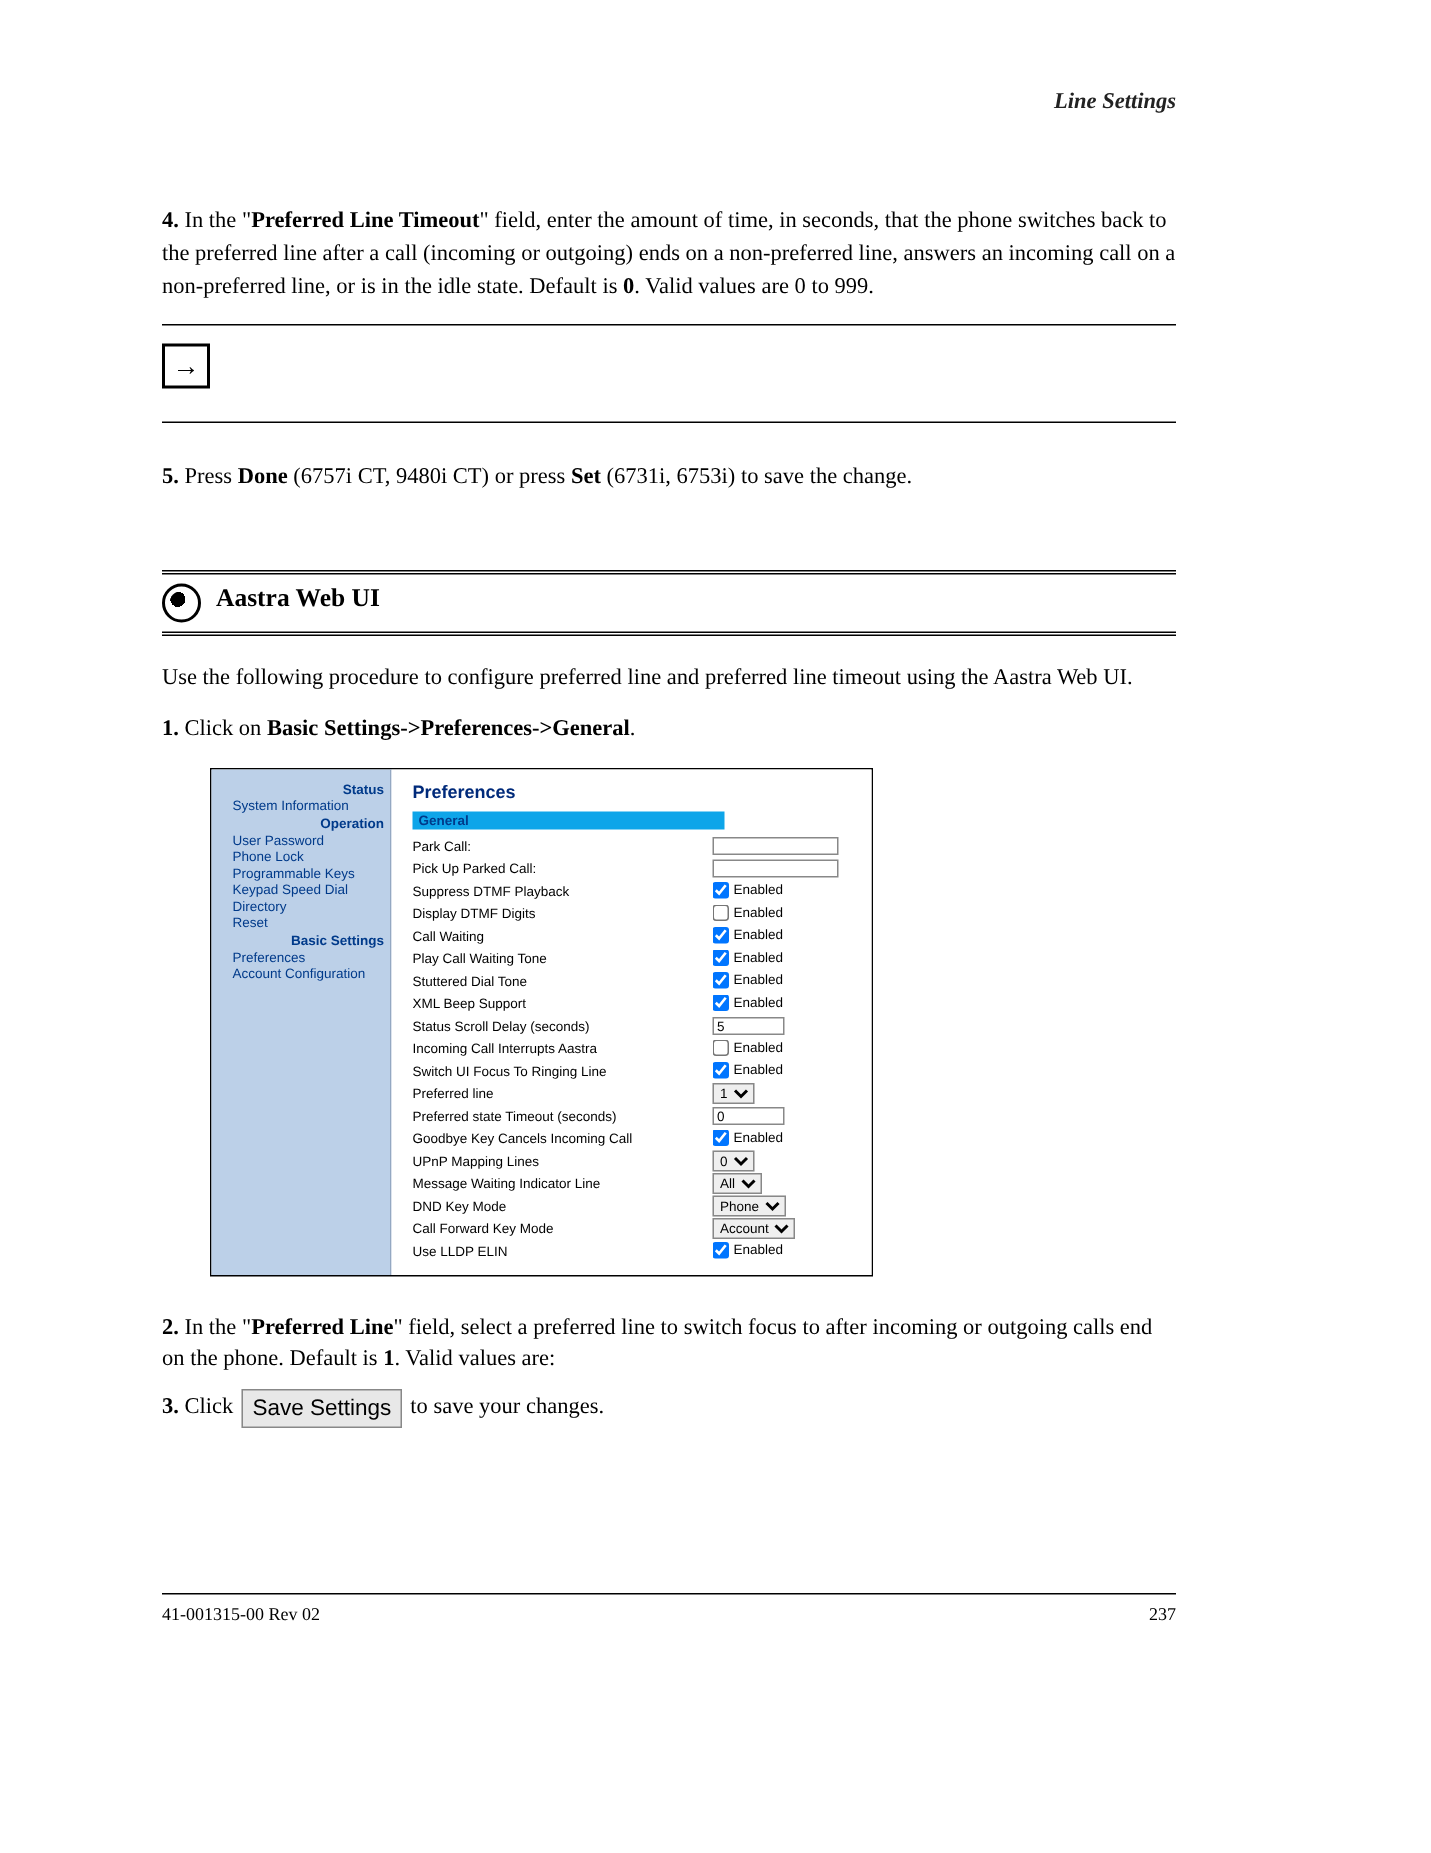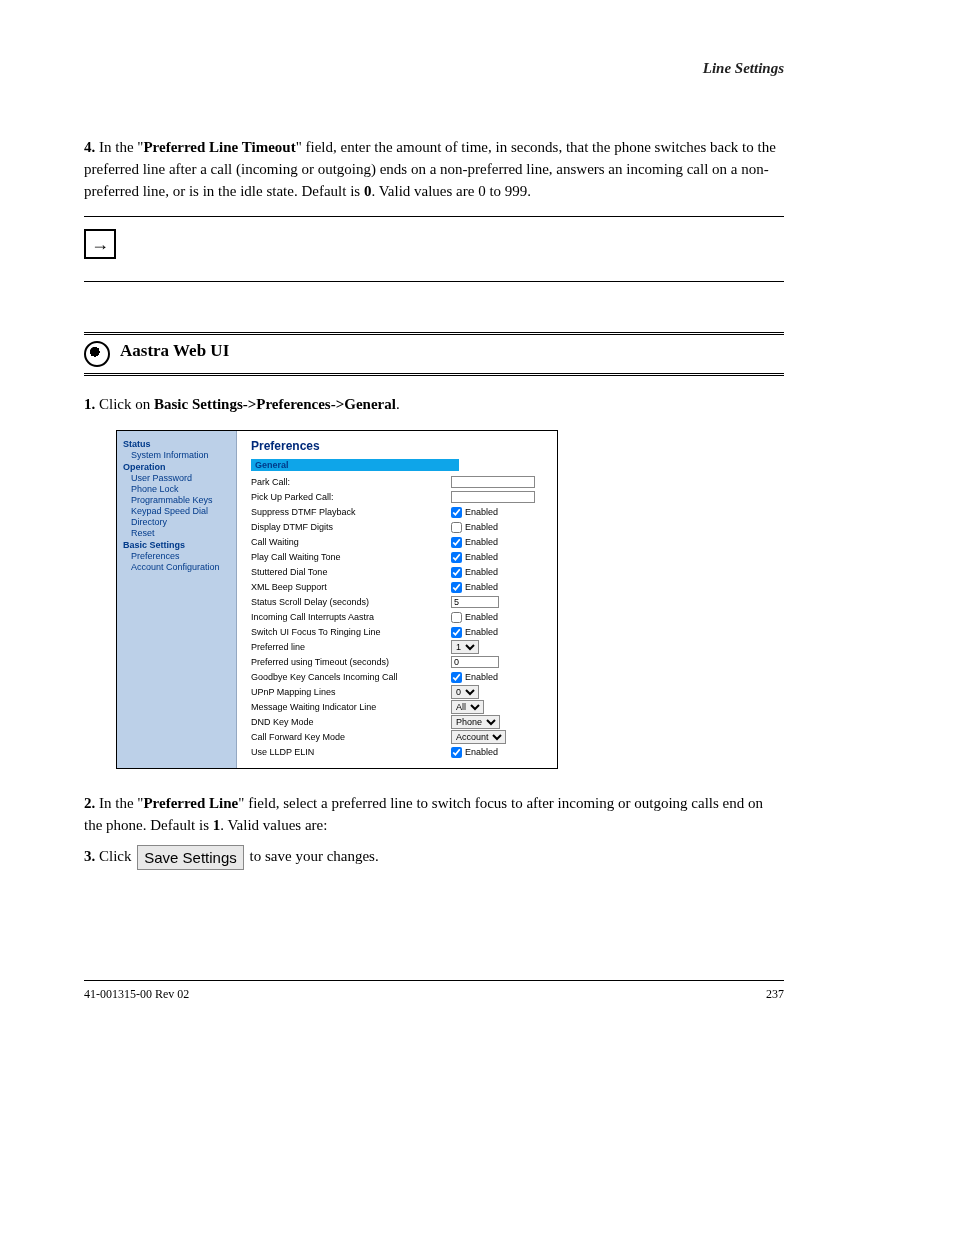--- a/index.html
+++ b/index.html
@@ -8,21 +8,21 @@
     color: #000;
     margin: 0;
     padding: 0;
     background: #fff;
   }
   .page {
     width: 954px;
     min-height: 1235px;
     position: relative;
     box-sizing: border-box;
-    padding: 60px 170px 40px 84px;
+    padding: 60px 170px 40px 108px;
   }
   .header-right {
     text-align: right;
     font-style: italic;
     font-weight: bold;
     font-size: 15px;
     margin-bottom: 60px;
     color: #222;
   }
   .body-text {
@@ -103,21 +103,21 @@
     font-size: 9px;
     color: #000;
   }
   .shot-sidebar {
     background: #bcd0e8;
     width: 120px;
     padding: 6px 4px 6px 6px;
     box-sizing: border-box;
     border-right: 1px solid #94a8c2;
   }
-  .shot-sidebar .sb-h { color: #003a8a; font-weight: bold; margin: 2px 0 0 0; }
+  .shot-sidebar .sb-h { color: #003a8a; font-weight: bold; margin: 2px 0 0 0; text-align: right; }
   .shot-sidebar .sb-i { color: #003a8a; margin: 1px 0 1px 8px; display: block; }
   .shot-main {
     flex: 1;
     padding: 8px 8px 8px 14px;
     box-sizing: border-box;
     background: #fff;
   }
   .shot-title { color: #002a7a; font-weight: bold; font-size: 12px; margin-bottom: 6px; }
   .shot-section {
     background: #0ea5e9;
@@ -128,21 +128,21 @@
     margin-bottom: 4px;
     width: 200px;
   }
   .shot-row {
     display: flex;
     align-items: center;
     margin: 1px 0;
     min-height: 14px;
   }
   .shot-label { width: 200px; font-size: 9px; }
-  .shot-ctrl { font-size: 9px; display: flex; align-items: center; gap: 3px; }
+  .shot-ctrl { font-size: 9px; display: flex; align-items: flex-start; gap: 3px; }
   .shot-ctrl input[type="text"] {
     font-size: 9px; height: 12px; padding: 0 2px; box-sizing: border-box;
     border: 1px solid #888; width: 84px;
   }
   .shot-ctrl input.med { width: 48px; }
   .shot-ctrl select {
     font-size: 9px; height: 14px; border: 1px solid #888; padding: 0;
   }
   .shot-ctrl input[type="checkbox"] { width: 11px; height: 11px; margin: 0; }
   .shot-ctrl .enabled { font-size: 9px; }
@@ -178,26 +178,31 @@
 
   <div class="body-text">
     <span class="bold">4.</span>
     <span>In the "</span><span class="bold">Preferred Line Timeout</span><span>" field, enter the amount of time, in seconds, that the phone switches back to the preferred line after a call (incoming or outgoing) ends on a non-preferred line, answers an incoming call on a non-preferred line, or is in the idle state. Default is </span><span class="bold">0</span><span>. Valid values are 0 to 999.</span>
   </div>
 
   <div class="note-block">
     <div class="note-icon">→</div>
   </div>
 
+  <div class="body-text">
+    <span class="bold">5.</span>
+    <span>Press </span><span class="bold">Done</span><span> (6757i CT, 9480i CT) or press </span><span class="bold">Set</span><span> (6731i, 6753i) to save the change.</span>
+  </div>
 
   <div class="webui-head-wrap">
     <div class="globe-icon"></div>
     <div class="webui-head">Aastra Web UI</div>
   </div>
 
+  <div class="body-text">Use the following procedure to configure preferred line and preferred line timeout using the Aastra Web UI.</div>
 
   <div class="step-text">
     <span class="step-num">1.</span>
     <span>Click on </span><span class="bold">Basic Settings-&gt;Preferences-&gt;General</span><span>.</span>
   </div>
 
   <div class="shot-wrap">
     <div class="shot-sidebar">
       <div class="sb-h">Status</div>
       <span class="sb-i">System Information</span>
@@ -290,21 +295,21 @@
               <span class="enabled">Enabled</span>
             </div>
           </div>
           <div class="shot-row">
             <div class="shot-label">Preferred line</div>
             <div class="shot-ctrl">
               <select><option>1</option></select>
             </div>
           </div>
           <div class="shot-row">
-            <div class="shot-label">Preferred using Timeout (seconds)</div>
+            <div class="shot-label">Preferred state Timeout (seconds)</div>
             <div class="shot-ctrl">
               <input type="text" class="med" value="0" style="">
             </div>
           </div>
           <div class="shot-row">
             <div class="shot-label">Goodbye Key Cancels Incoming Call</div>
             <div class="shot-ctrl">
               <input type="checkbox" checked="" style="">
               <span class="enabled">Enabled</span>
             </div>

